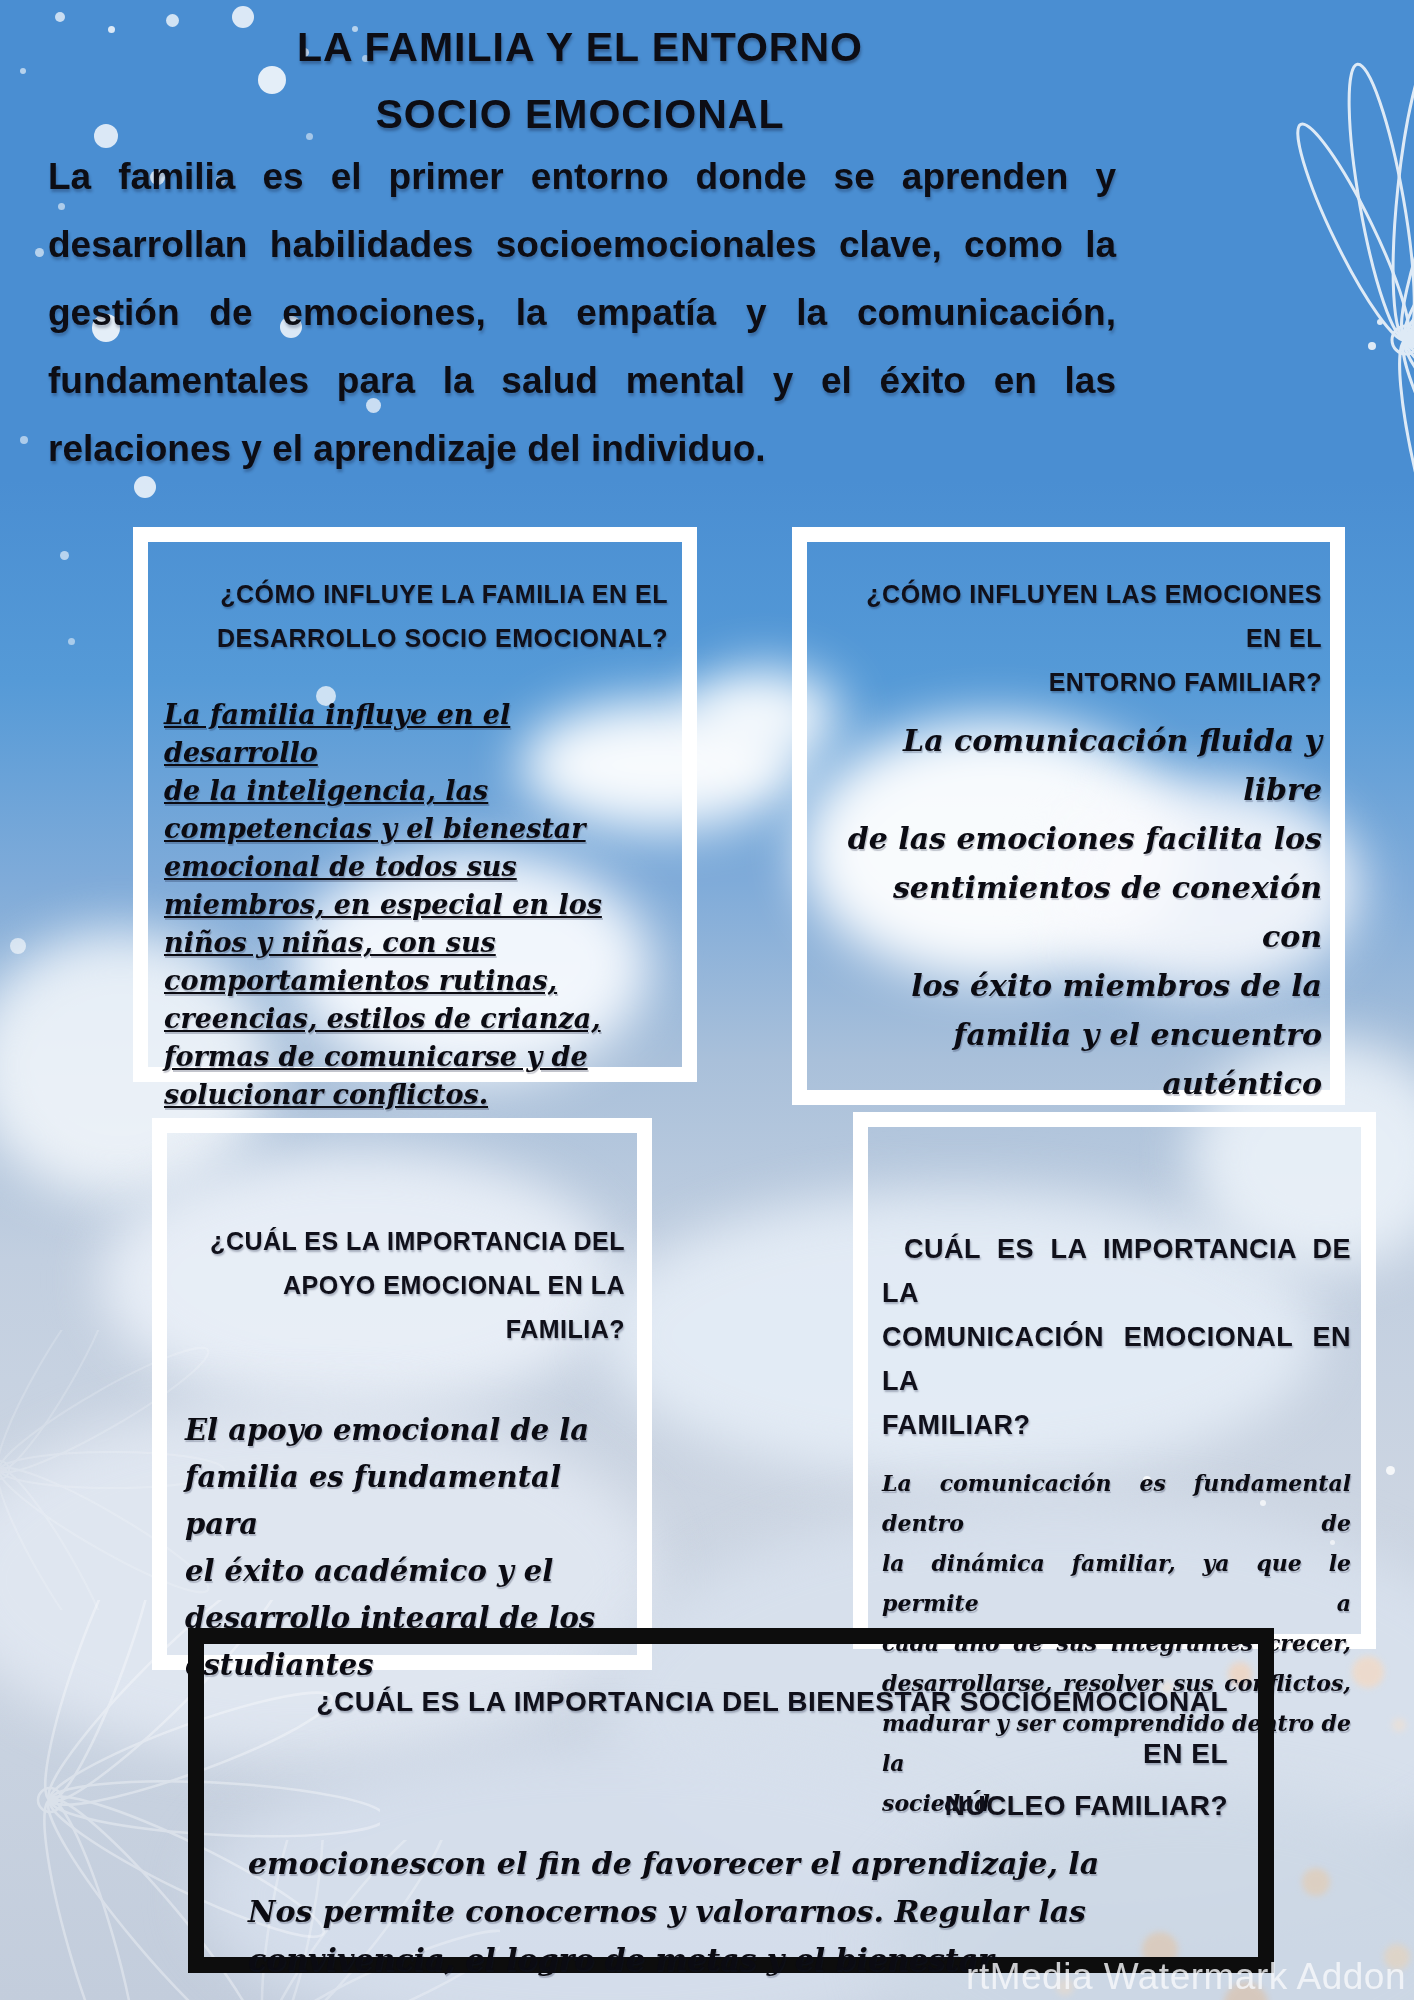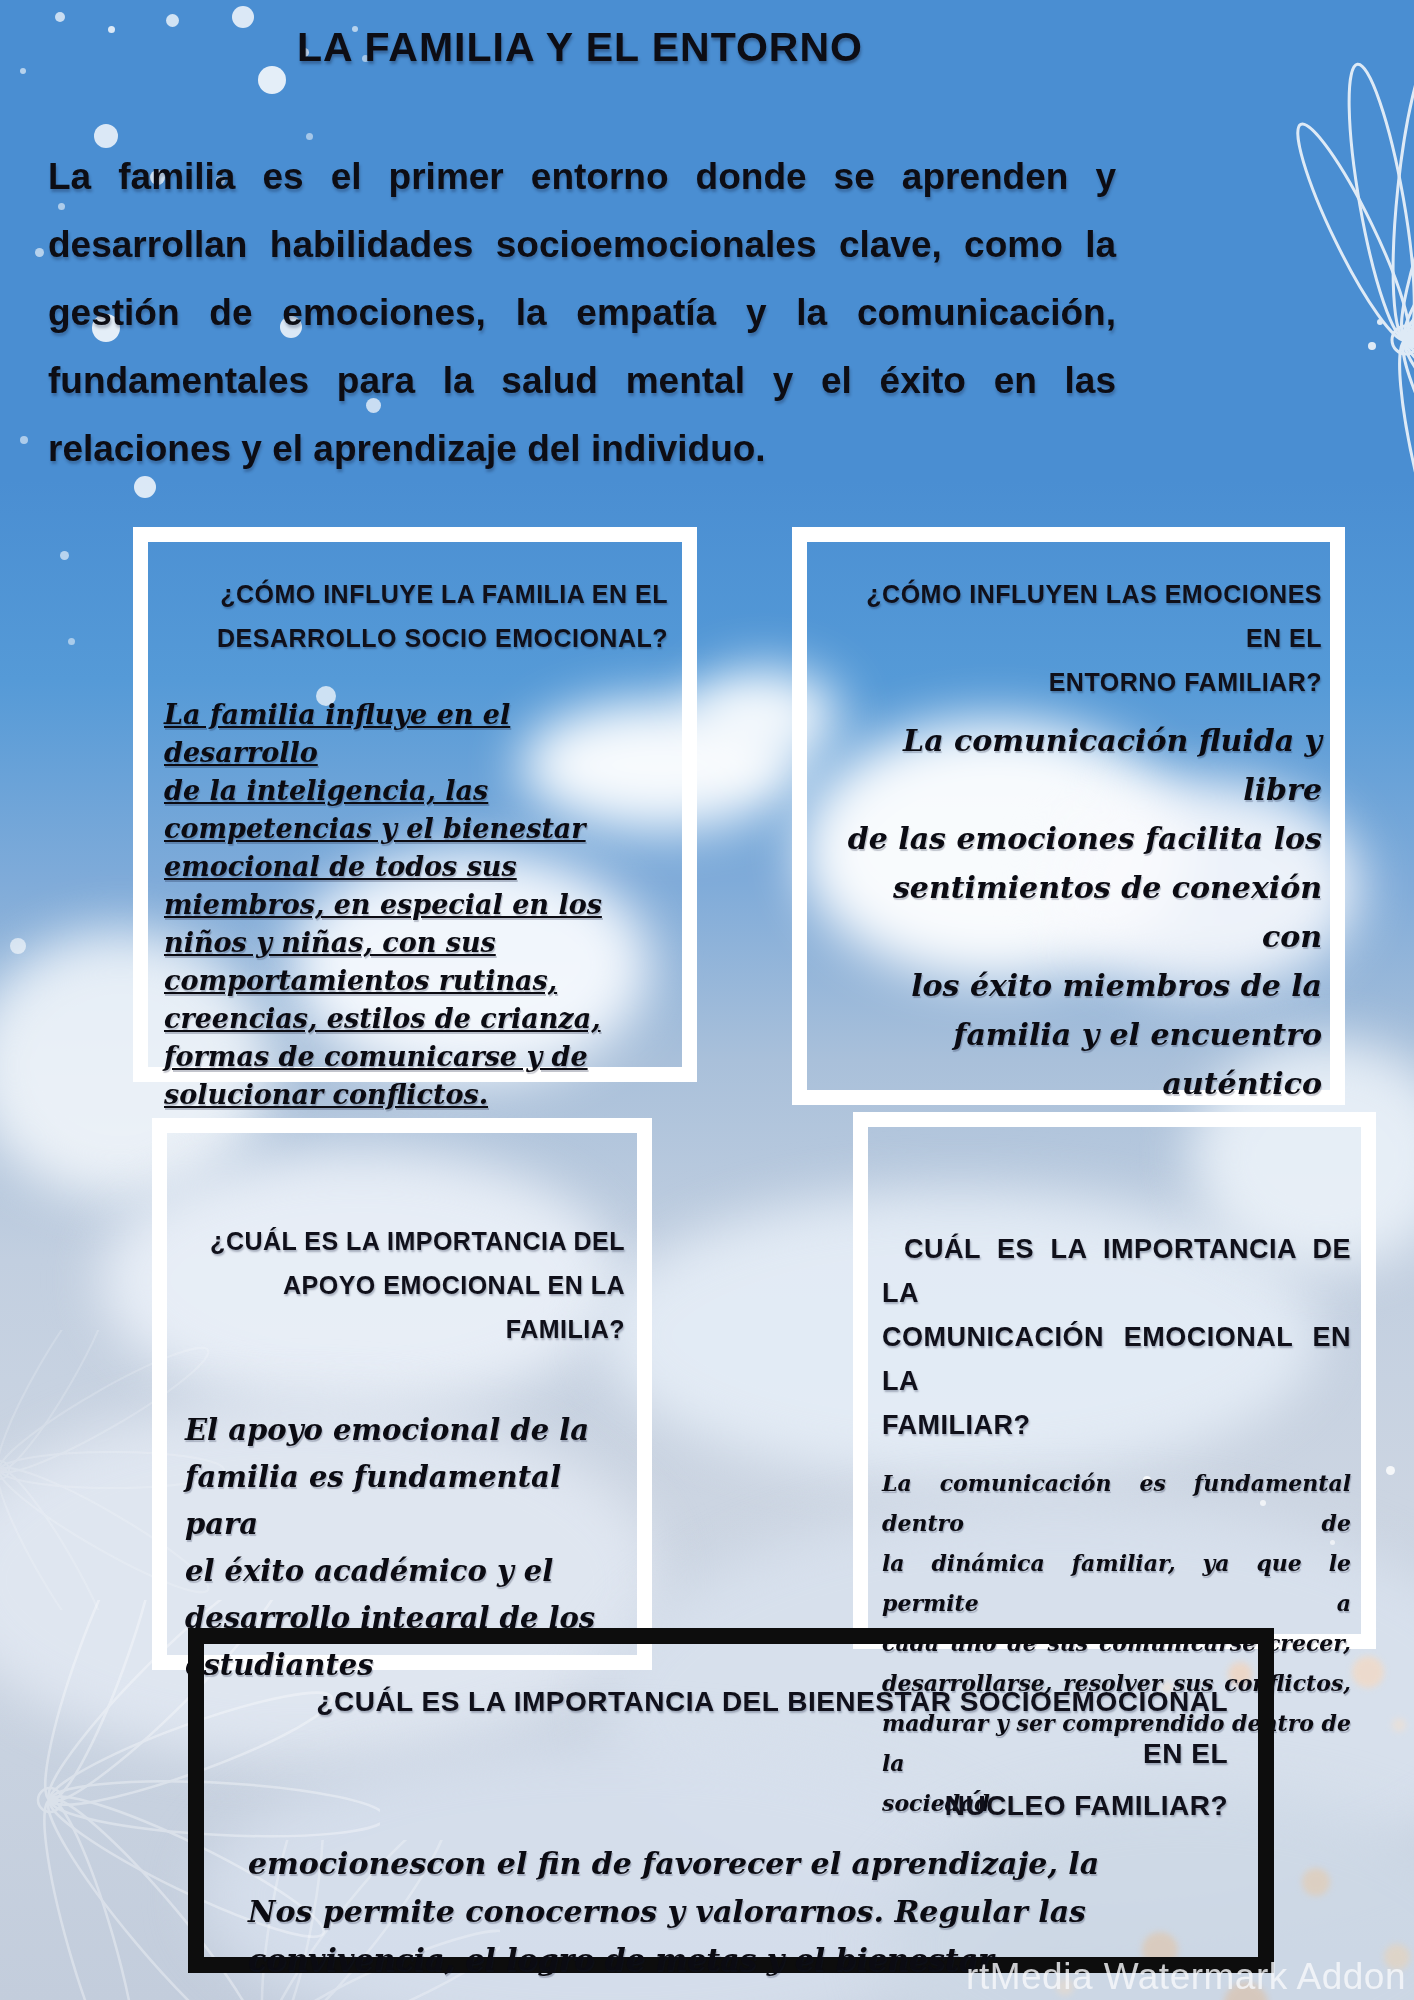--- a/index.html
+++ b/index.html
@@ -243,20 +243,21 @@
         </g>
       <g transform="rotate(60)">
           <ellipse cx="110" cy="0" rx="110" ry="18"></ellipse>
         </g>
       <circle r="9"></circle>
     </g>
   </svg>
 
   <div class="title">
     <div>LA FAMILIA Y EL ENTORNO</div>
+    <div>SOCIO EMOCIONAL</div>
   </div>
 
   <div class="intro">
     <div class="jline">La familia es el primer entorno donde se aprenden y</div>
     <div class="jline">desarrollan habilidades socioemocionales clave, como la</div>
     <div class="jline">gestión de emociones, la empatía y la comunicación,</div>
     <div class="jline">fundamentales para la salud mental y el éxito en las</div>
     <div>relaciones y el aprendizaje del individuo.</div>
   </div>
 
@@ -309,21 +310,21 @@
 
   <div class="card c4">
     <div class="q">
       <div class="jline ind">CUÁL ES LA IMPORTANCIA DE LA</div>
       <div class="jline">COMUNICACIÓN EMOCIONAL EN LA</div>
       <div>FAMILIAR?</div>
     </div>
     <div class="a">
       <div class="jline">La comunicación es fundamental dentro de</div>
       <div class="jline">la dinámica familiar, ya que le permite a</div>
-      <div class="jline">cada uno de sus comunicarse crecer,</div>
+      <div class="jline">cada uno de sus integrantes crecer,</div>
       <div class="jline">desarrollarse, resolver sus conflictos,</div>
       <div class="jline">madurar y ser comprendido dentro de la</div>
       <div>sociedad</div>
     </div>
   </div>
 
   <div class="footer-card">
     <div class="q">
       <div class="ind">¿CUÁL ES LA IMPORTANCIA DEL BIENESTAR SOCIOEMOCIONAL EN EL</div>
       <div>NÚCLEO FAMILIAR?</div>

